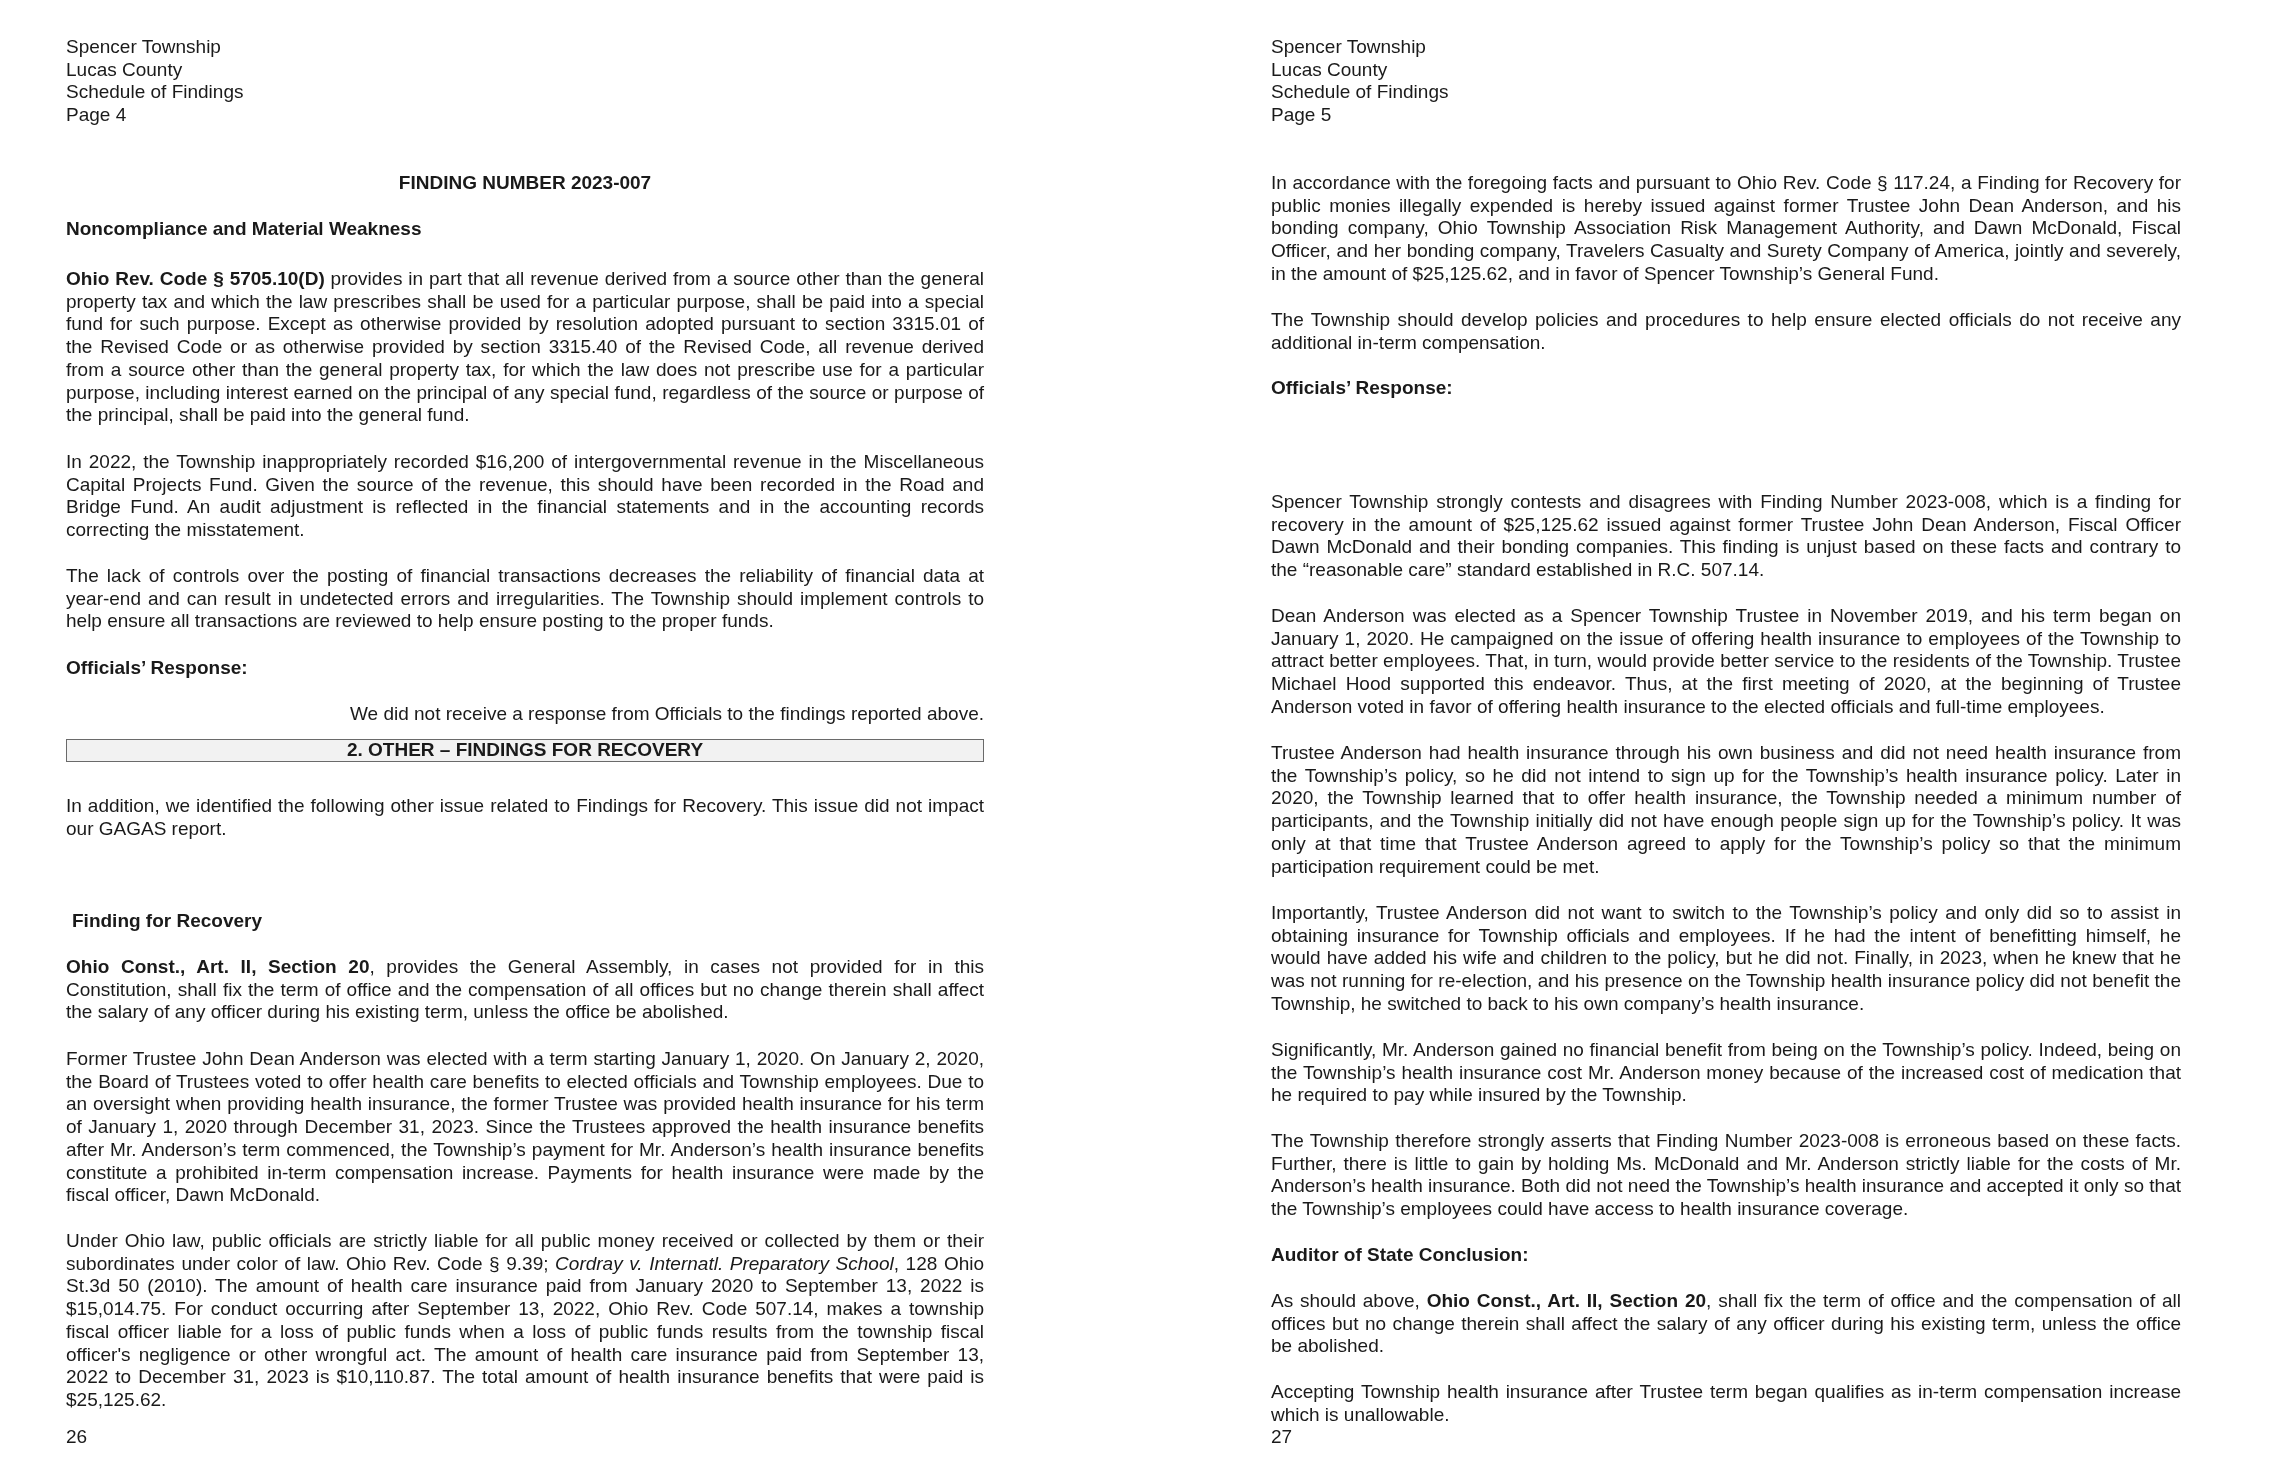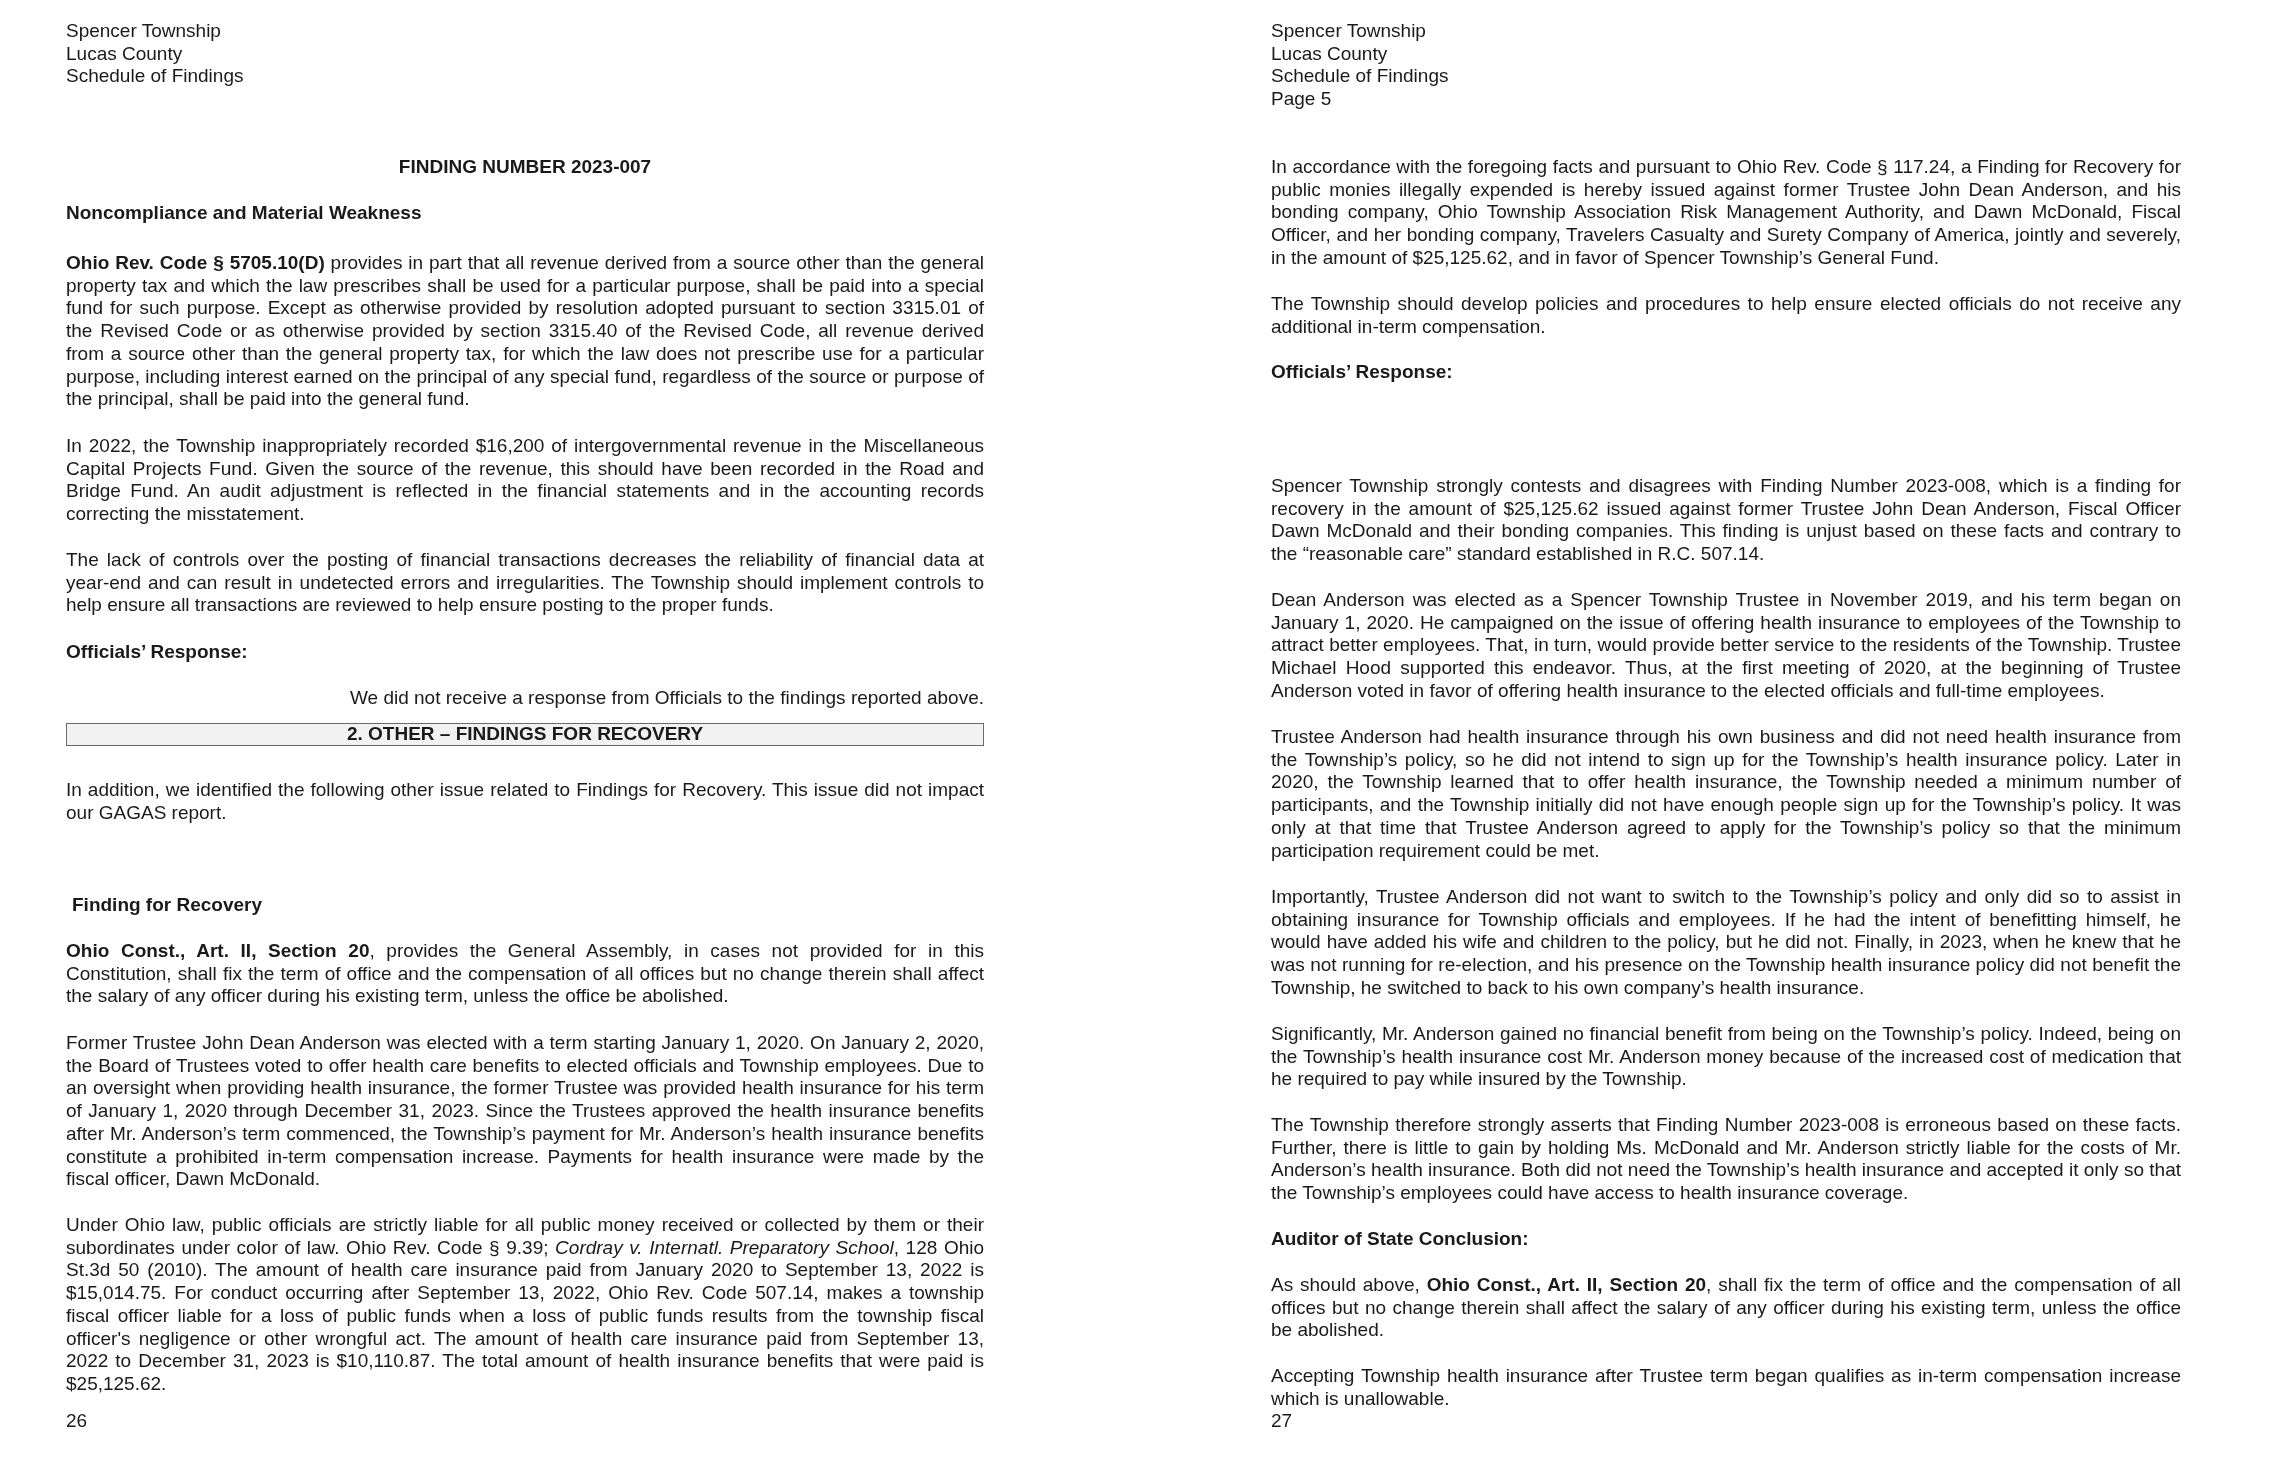--- a/index.html
+++ b/index.html
@@ -1,18 +1,18 @@
 <!DOCTYPE html>
 <html><head>
 <meta charset="utf-8">
 <style>
   html, body { margin:0; padding:0; background:#ffffff; }
   body { width:2276px; height:1458px; position:relative; overflow:hidden;
          font-family:"Liberation Sans", sans-serif; color:#1a1a1a; font-size:19px; }
-  .page { position:absolute; top:0; height:1140px; }
+  .page { position:absolute; top:16px; height:1140px; }
   .page.left { left:66px; width:918px; }
   .page.right { left:1271px; width:910px; }
   .blk { position:absolute; left:0; right:0; line-height:22.7px; margin:0; }
   .just { text-align:justify; }
   .hdr { line-height:22.7px; }
   .center { text-align:center; }
   .bold { font-weight:bold; }
   .ital { font-style:italic; }
   .box { position:absolute; left:0; right:0; height:23px; border:1.5px solid #6a6a6a;
          background:#f2f2f2; box-sizing:border-box; text-align:center; font-weight:bold;
@@ -20,20 +20,21 @@
   .pnum { position:absolute; left:0; right:0; }
 </style>
 </head>
 <body>
 
 <div class="page left">
   <div class="blk hdr" style="top:20px;">
     <div>Spencer Township</div>
     <div>Lucas County</div>
     <div>Schedule of Findings</div>
+    <div>Page 4</div>
   </div>
 
   <div class="blk center bold" style="top:156px;">FINDING NUMBER 2023-007</div>
   <div class="blk bold" style="top:202px;">Noncompliance and Material Weakness</div>
 
   <p class="blk just" style="top:252px;"><span class="bold">Ohio Rev. Code § 5705.10(D)</span><span> provides in part that all revenue derived from a source other than the general property tax and which the law prescribes shall be used for a particular purpose, shall be paid into a special fund for such purpose.  Except as otherwise provided by resolution adopted pursuant to section 3315.01 of the Revised Code or as otherwise provided by section 3315.40 of the Revised Code, all revenue derived from a source other than the general property tax, for which the law does not prescribe use for a particular purpose, including interest earned on the principal of any special fund, regardless of the source or purpose of the principal, shall be paid into the general fund.</span></p>
 
   <p class="blk just" style="top:435px;">In 2022, the Township inappropriately recorded $16,200 of intergovernmental revenue in the Miscellaneous Capital Projects Fund. Given the source of the revenue, this should have been recorded in the Road and Bridge Fund. An audit adjustment is reflected in the financial statements and in the accounting records correcting the misstatement.</p>
 
   <p class="blk just" style="top:549px;">The lack of controls over the posting of financial transactions decreases the reliability of financial data at year-end and can result in undetected errors and irregularities. The Township should implement controls to help ensure all transactions are reviewed to help ensure posting to the proper funds.</p>

